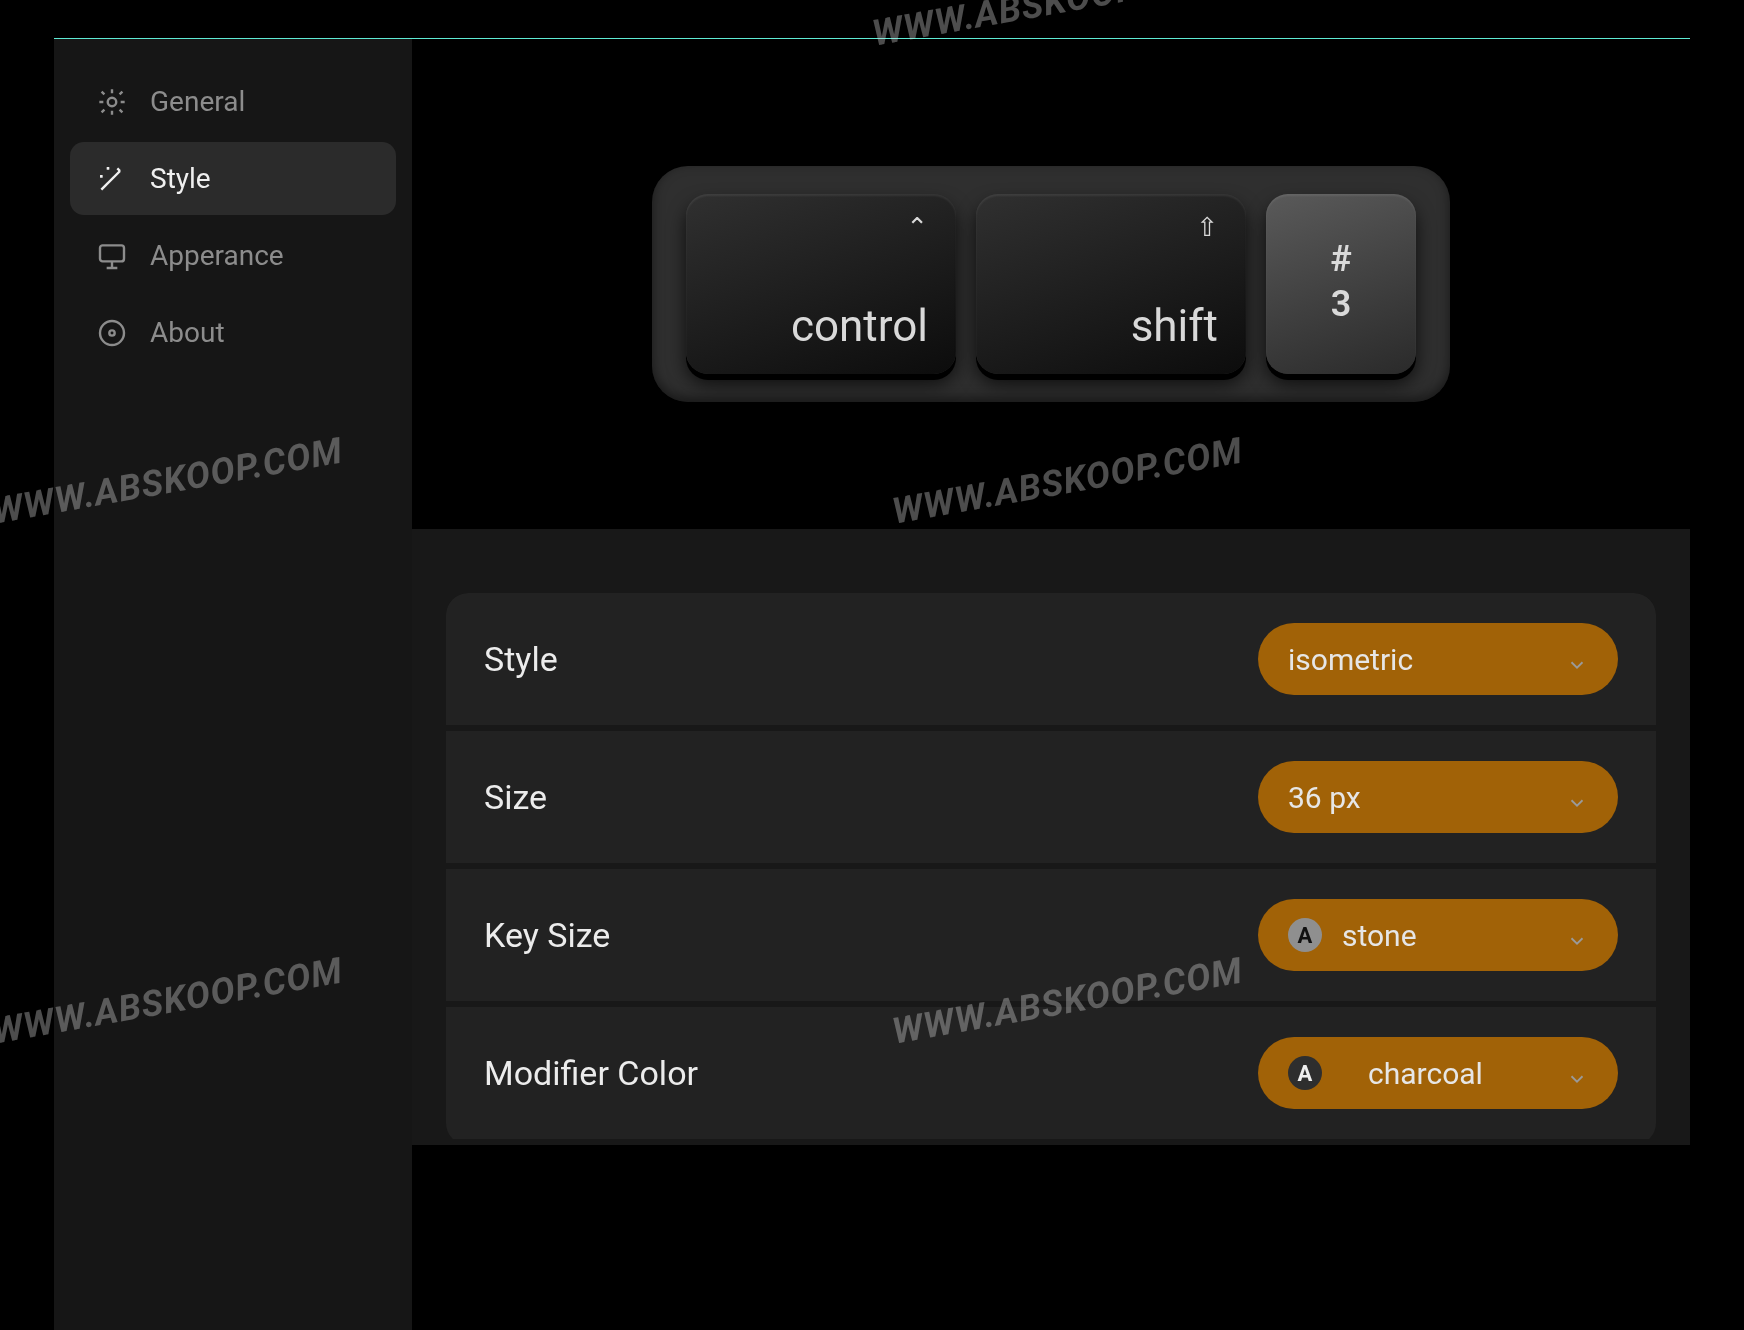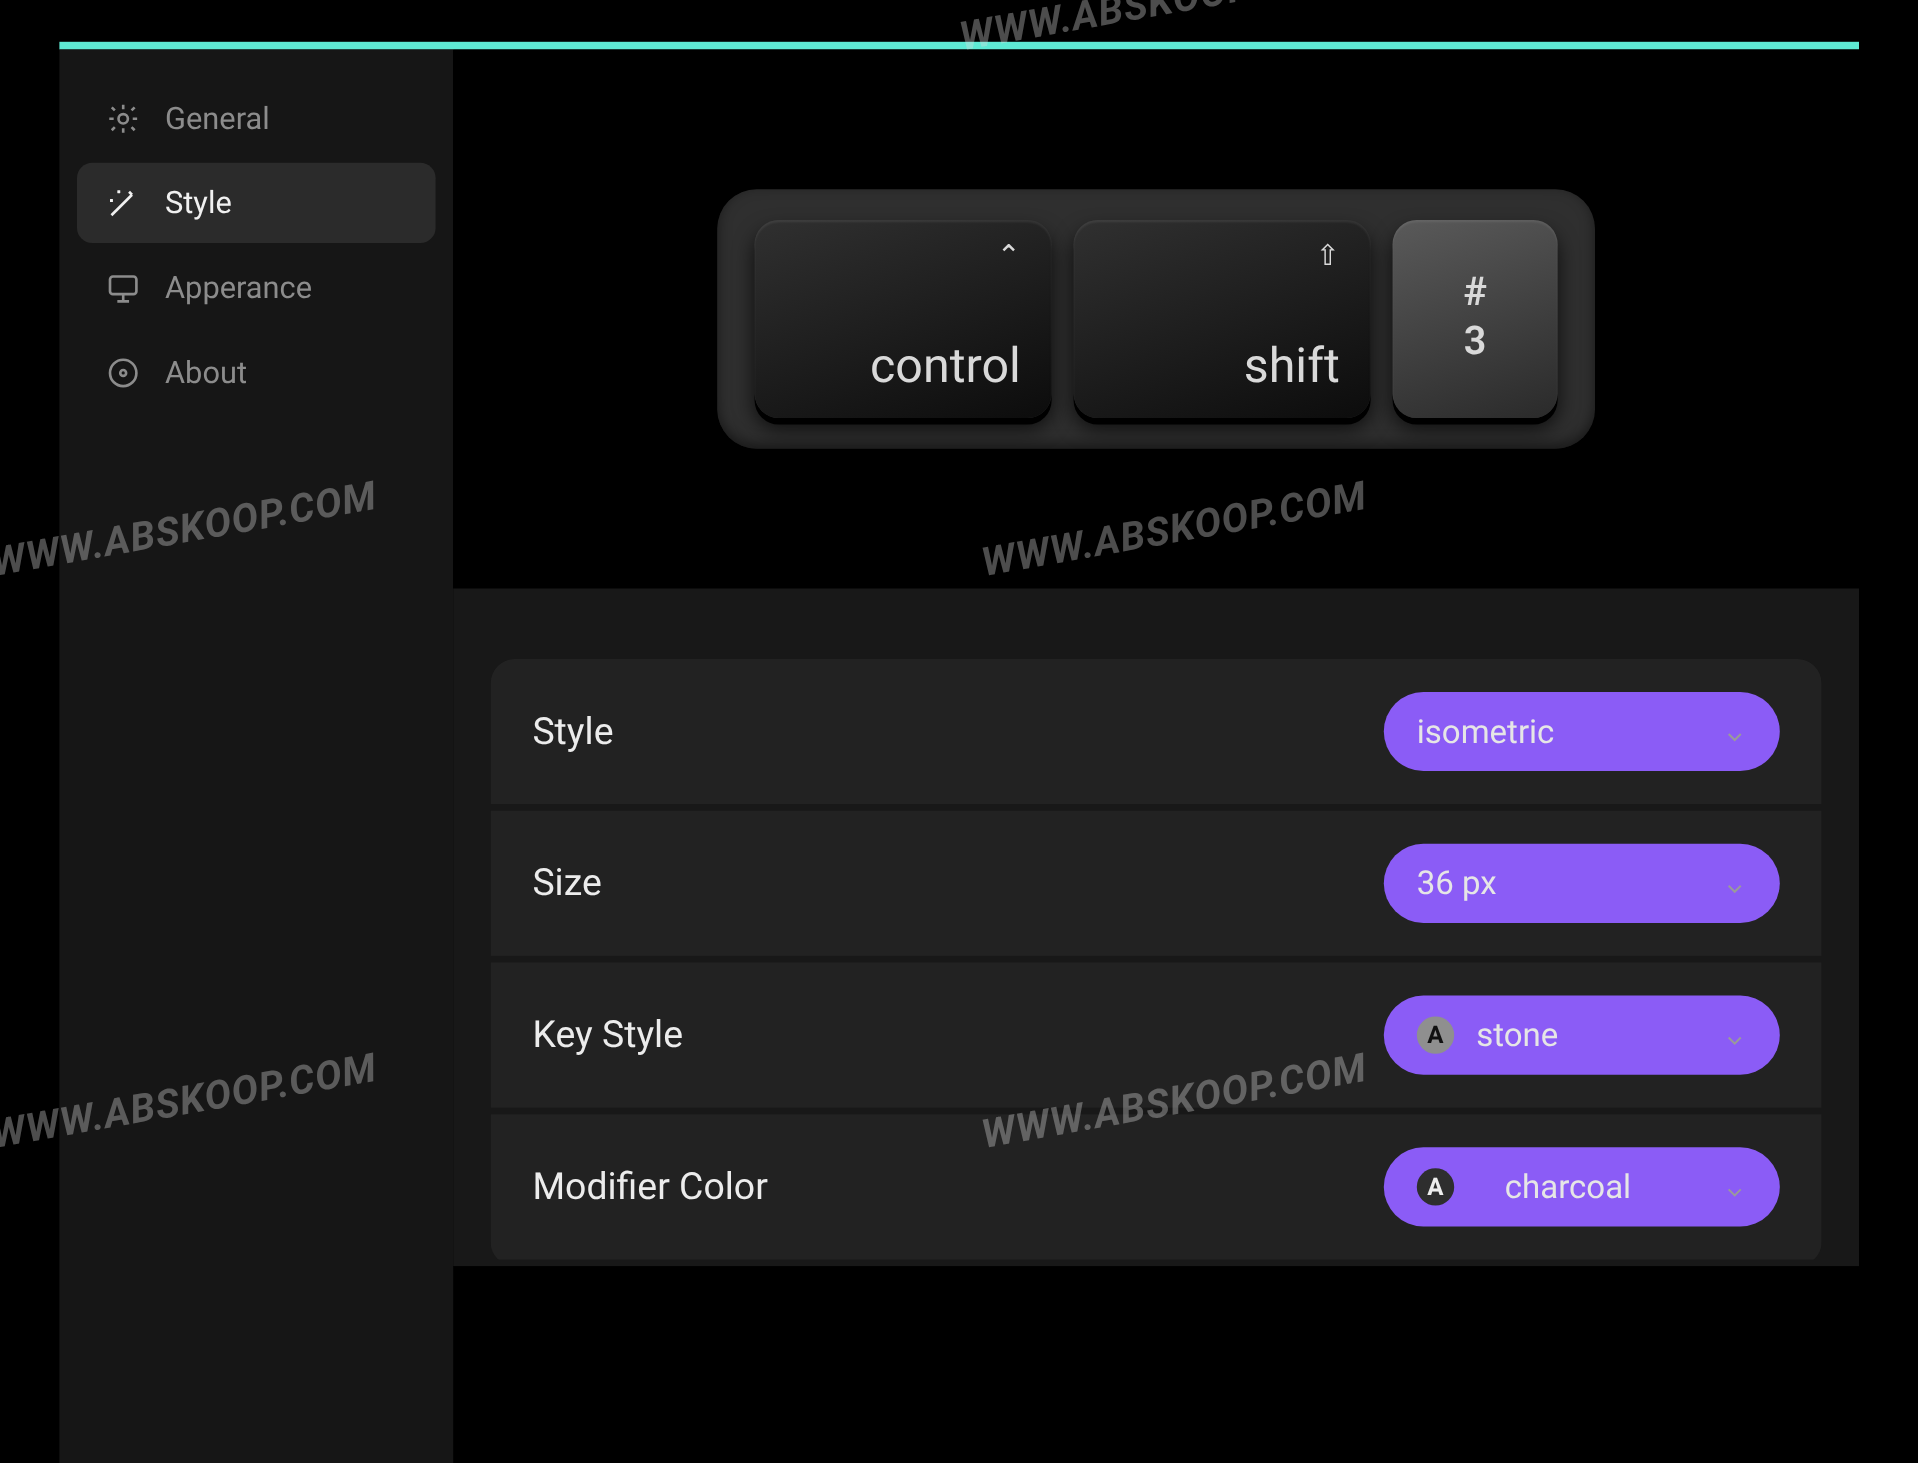--- a/index.html
+++ b/index.html
@@ -12,21 +12,21 @@
     overflow: hidden;
     position: relative;
   }
   .window {
     position: absolute;
     left: 54px;
     top: 38px;
     right: 54px;
     bottom: 0;
     background: #000;
-    border-top: 7px solid #5eead4;
+    border-top: 1px solid #5eead4;
   }
   .close-btn {
     position: absolute;
     top: 16px;
     right: 22px;
     width: 34px;
     height: 34px;
     background: #8a8a8a;
     border-radius: 6px;
     display: flex;
@@ -122,21 +122,21 @@
     display:flex;
     align-items:center;
     justify-content:space-between;
     background:#222;
     padding: 30px 38px;
     margin-bottom: 6px;
   }
   .setting-row:first-child { border-top-left-radius:22px; border-top-right-radius:22px; }
   .setting-label { font-size: 34px; color:#ececec; }
   .select {
-    background:#8b5cf6;
+    background:#a16207;
     border-radius: 40px;
     min-width: 360px;
     height: 72px;
     padding: 0 30px;
     display:flex;
     align-items:center;
     gap: 20px;
     cursor:pointer;
     position:relative;
     color:#e6e6e6;
@@ -261,21 +261,21 @@
           <div class="setting-label">Size</div>
           <div class="select">
             <span>36 px</span>
             <span class="chev"><svg viewBox="0 0 24 24">
                   <path d="M6 9l6 6 6-6"></path>
                 </svg></span>
           </div>
         </div>
 
         <div class="setting-row">
-          <div class="setting-label">Key Style</div>
+          <div class="setting-label">Key Size</div>
           <div class="select">
             <span class="swatch" style="background:#8f8f8f"></span>
             <span class="letter" style="position:absolute;left:30px;color:#111">A</span>
             <span style="">stone</span>
             <span class="chev"><svg viewBox="0 0 24 24">
                   <path d="M6 9l6 6 6-6"></path>
                 </svg></span>
           </div>
         </div>
 

